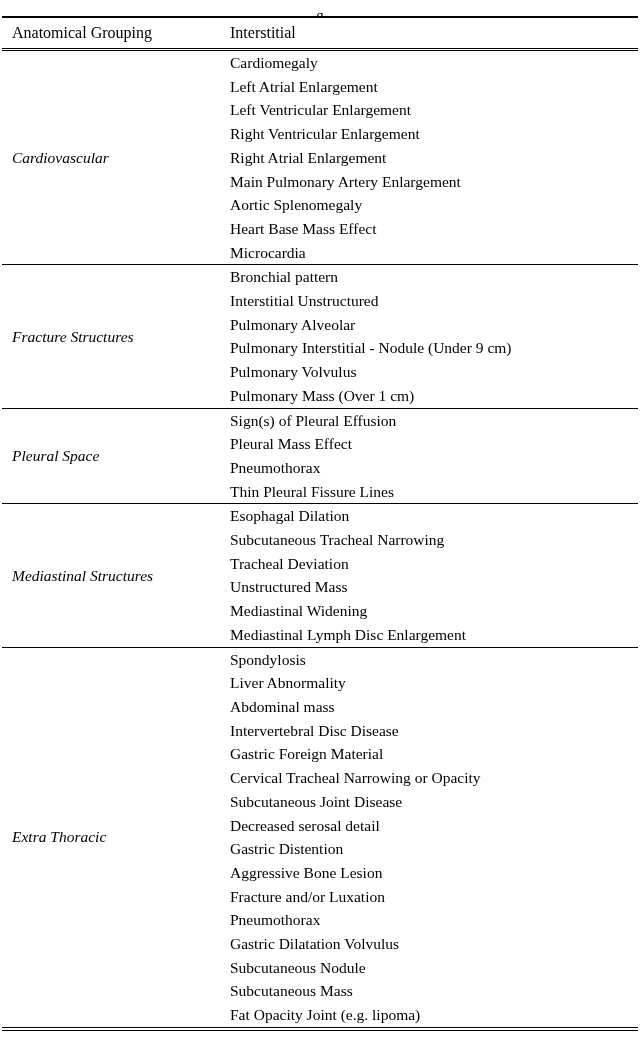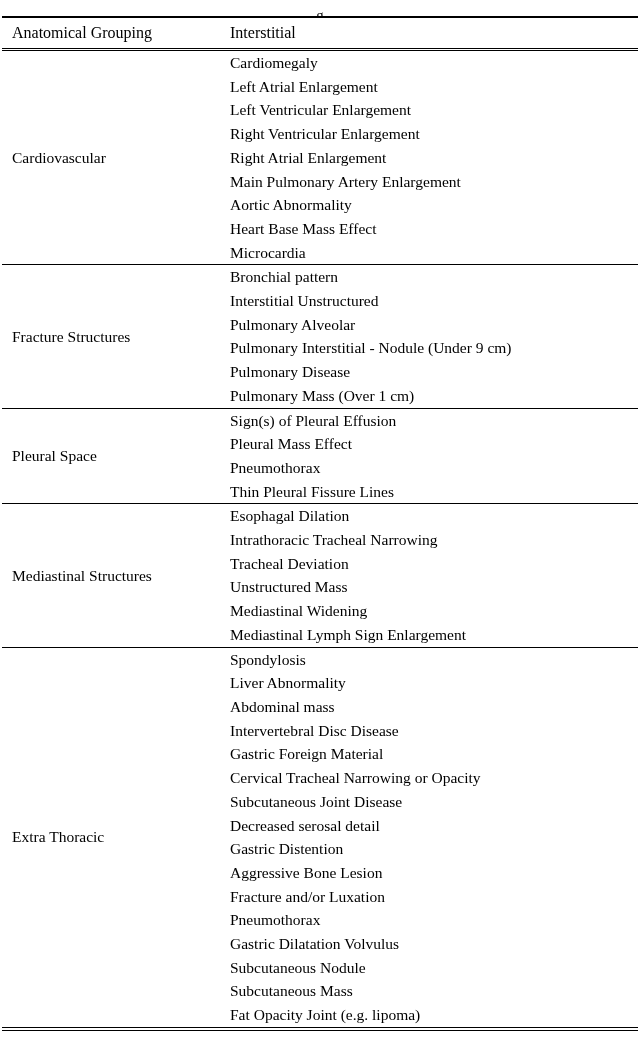--- a/index.html
+++ b/index.html
@@ -46,20 +46,21 @@
     line-height: 23.7px;
     font-size: 15.5px;
     vertical-align: top;
     white-space: nowrap;
     overflow: hidden;
   }
   td.group-cell {
     vertical-align: middle;
     padding-left: 10px;
     width: 218px;
+    font-style: italic;
   }
   td.obs-cell {
     padding-left: 0;
   }
   tr.group-first td {
     border-top: 1.5px solid #000;
   }
   table.obs-table {
     border-bottom: 4px double #000;
   }
@@ -92,21 +93,21 @@
         <tr>
           <td class="obs-cell">Right Ventricular Enlargement</td>
         </tr>
         <tr>
           <td class="obs-cell">Right Atrial Enlargement</td>
         </tr>
         <tr>
           <td class="obs-cell">Main Pulmonary Artery Enlargement</td>
         </tr>
         <tr>
-          <td class="obs-cell">Aortic Abnormality</td>
+          <td class="obs-cell">Aortic Splenomegaly</td>
         </tr>
         <tr>
           <td class="obs-cell">Heart Base Mass Effect</td>
         </tr>
         <tr>
           <td class="obs-cell">Microcardia</td>
         </tr>
         <tr class="group-first">
           <td class="group-cell" rowspan="6">Fracture Structures</td>
           <td class="obs-cell">Bronchial pattern</td>
@@ -114,21 +115,21 @@
         <tr>
           <td class="obs-cell">Interstitial Unstructured</td>
         </tr>
         <tr>
           <td class="obs-cell">Pulmonary Alveolar</td>
         </tr>
         <tr>
           <td class="obs-cell">Pulmonary Interstitial - Nodule (Under 9 cm)</td>
         </tr>
         <tr>
-          <td class="obs-cell">Pulmonary Disease</td>
+          <td class="obs-cell">Pulmonary Volvulus</td>
         </tr>
         <tr>
           <td class="obs-cell">Pulmonary Mass (Over 1 cm)</td>
         </tr>
         <tr class="group-first">
           <td class="group-cell" rowspan="4">Pleural Space</td>
           <td class="obs-cell">Sign(s) of Pleural Effusion</td>
         </tr>
         <tr>
           <td class="obs-cell">Pleural Mass Effect</td>
@@ -137,33 +138,33 @@
           <td class="obs-cell">Pneumothorax</td>
         </tr>
         <tr>
           <td class="obs-cell">Thin Pleural Fissure Lines</td>
         </tr>
         <tr class="group-first">
           <td class="group-cell" rowspan="6">Mediastinal Structures</td>
           <td class="obs-cell">Esophagal Dilation</td>
         </tr>
         <tr>
-          <td class="obs-cell">Intrathoracic Tracheal Narrowing</td>
+          <td class="obs-cell">Subcutaneous Tracheal Narrowing</td>
         </tr>
         <tr>
           <td class="obs-cell">Tracheal Deviation</td>
         </tr>
         <tr>
           <td class="obs-cell">Unstructured Mass</td>
         </tr>
         <tr>
           <td class="obs-cell">Mediastinal Widening</td>
         </tr>
         <tr>
-          <td class="obs-cell">Mediastinal Lymph Sign Enlargement</td>
+          <td class="obs-cell">Mediastinal Lymph Disc Enlargement</td>
         </tr>
         <tr class="group-first">
           <td class="group-cell" rowspan="16">Extra Thoracic</td>
           <td class="obs-cell">Spondylosis</td>
         </tr>
         <tr>
           <td class="obs-cell">Liver Abnormality</td>
         </tr>
         <tr>
           <td class="obs-cell">Abdominal mass</td>

